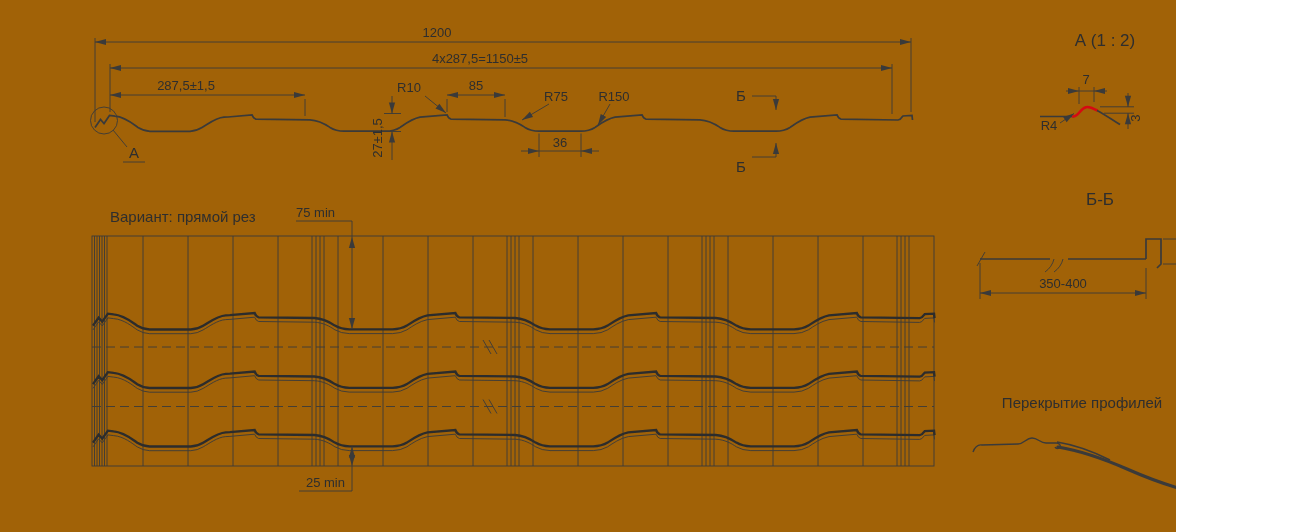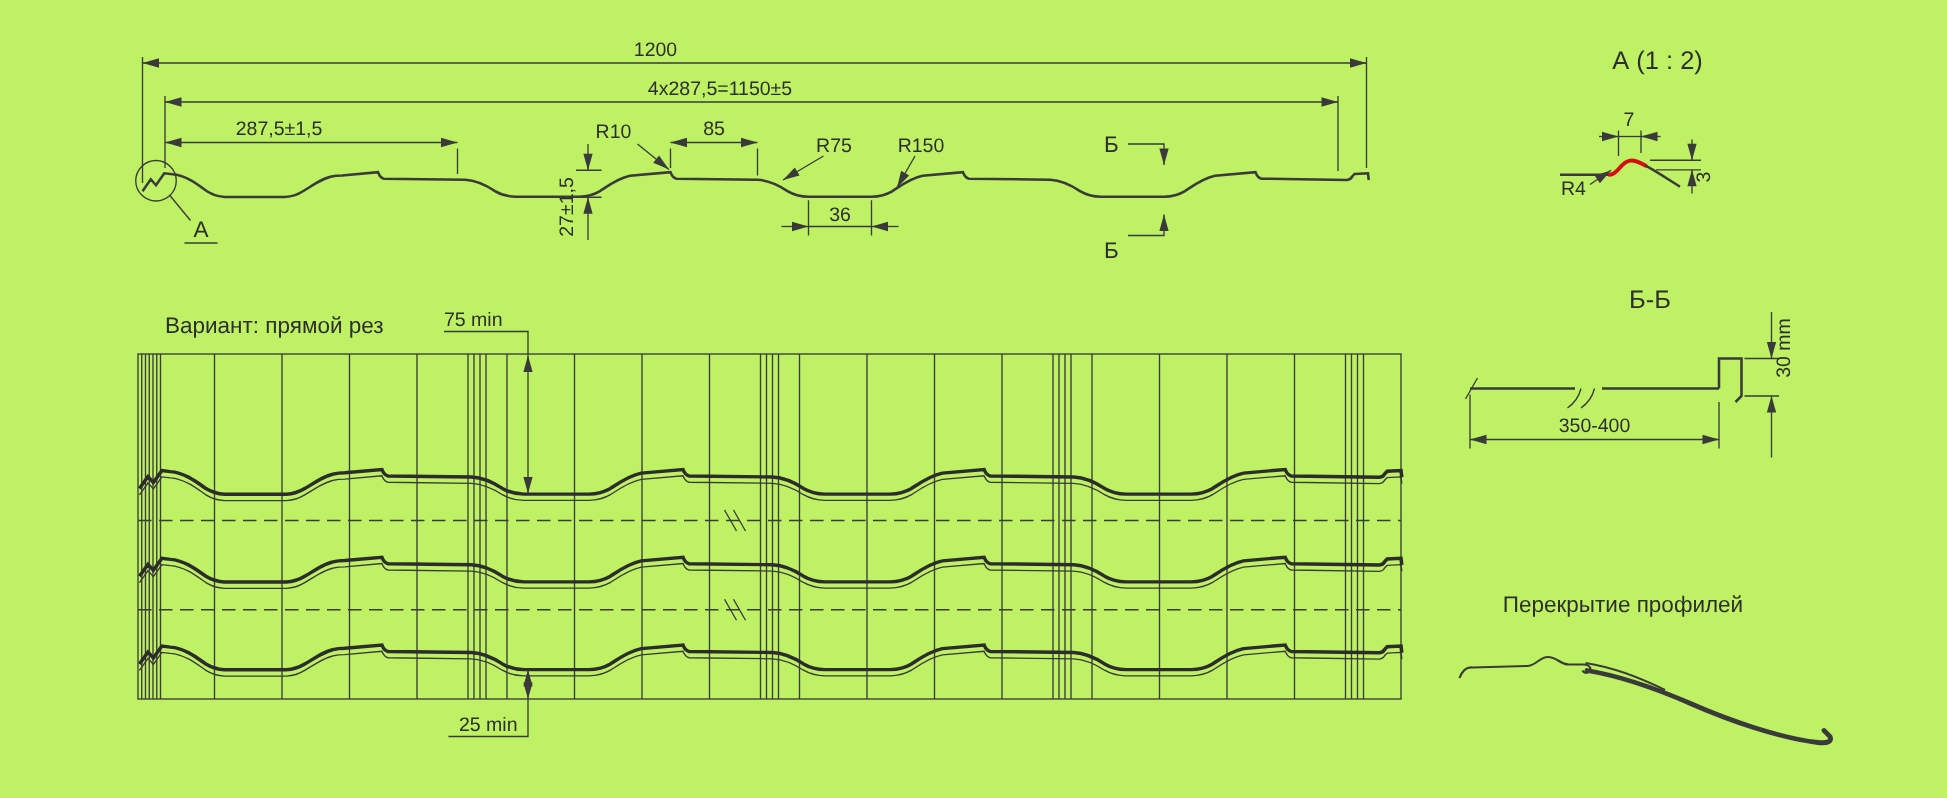--- a/index.html
+++ b/index.html
@@ -1,16 +1,16 @@
 <!DOCTYPE html>
 <html><head>
 <meta charset="utf-8">
 <style>
   html,body{margin:0;padding:0;background:#ffffff;}
-  .canvas{position:relative;width:1298px;height:532px;background:#bef264;overflow:hidden;
+  .canvas{position:relative;width:1176px;height:532px;background:#a16207;overflow:hidden;
           font-family:"Liberation Sans", sans-serif;}
   svg{display:block;}
   text{fill:#2e2e2e;font-family:"Liberation Sans", sans-serif;}
   .dim{font-size:13px;}
   .ttl{font-size:17px;}
   .cap{font-size:15px;}
   .sec{font-size:15px;}
   .ln{stroke:#3a3a3a;stroke-width:0.9;fill:none;}
   .prof{stroke:#3a3a3a;fill:none;}
 </style>

